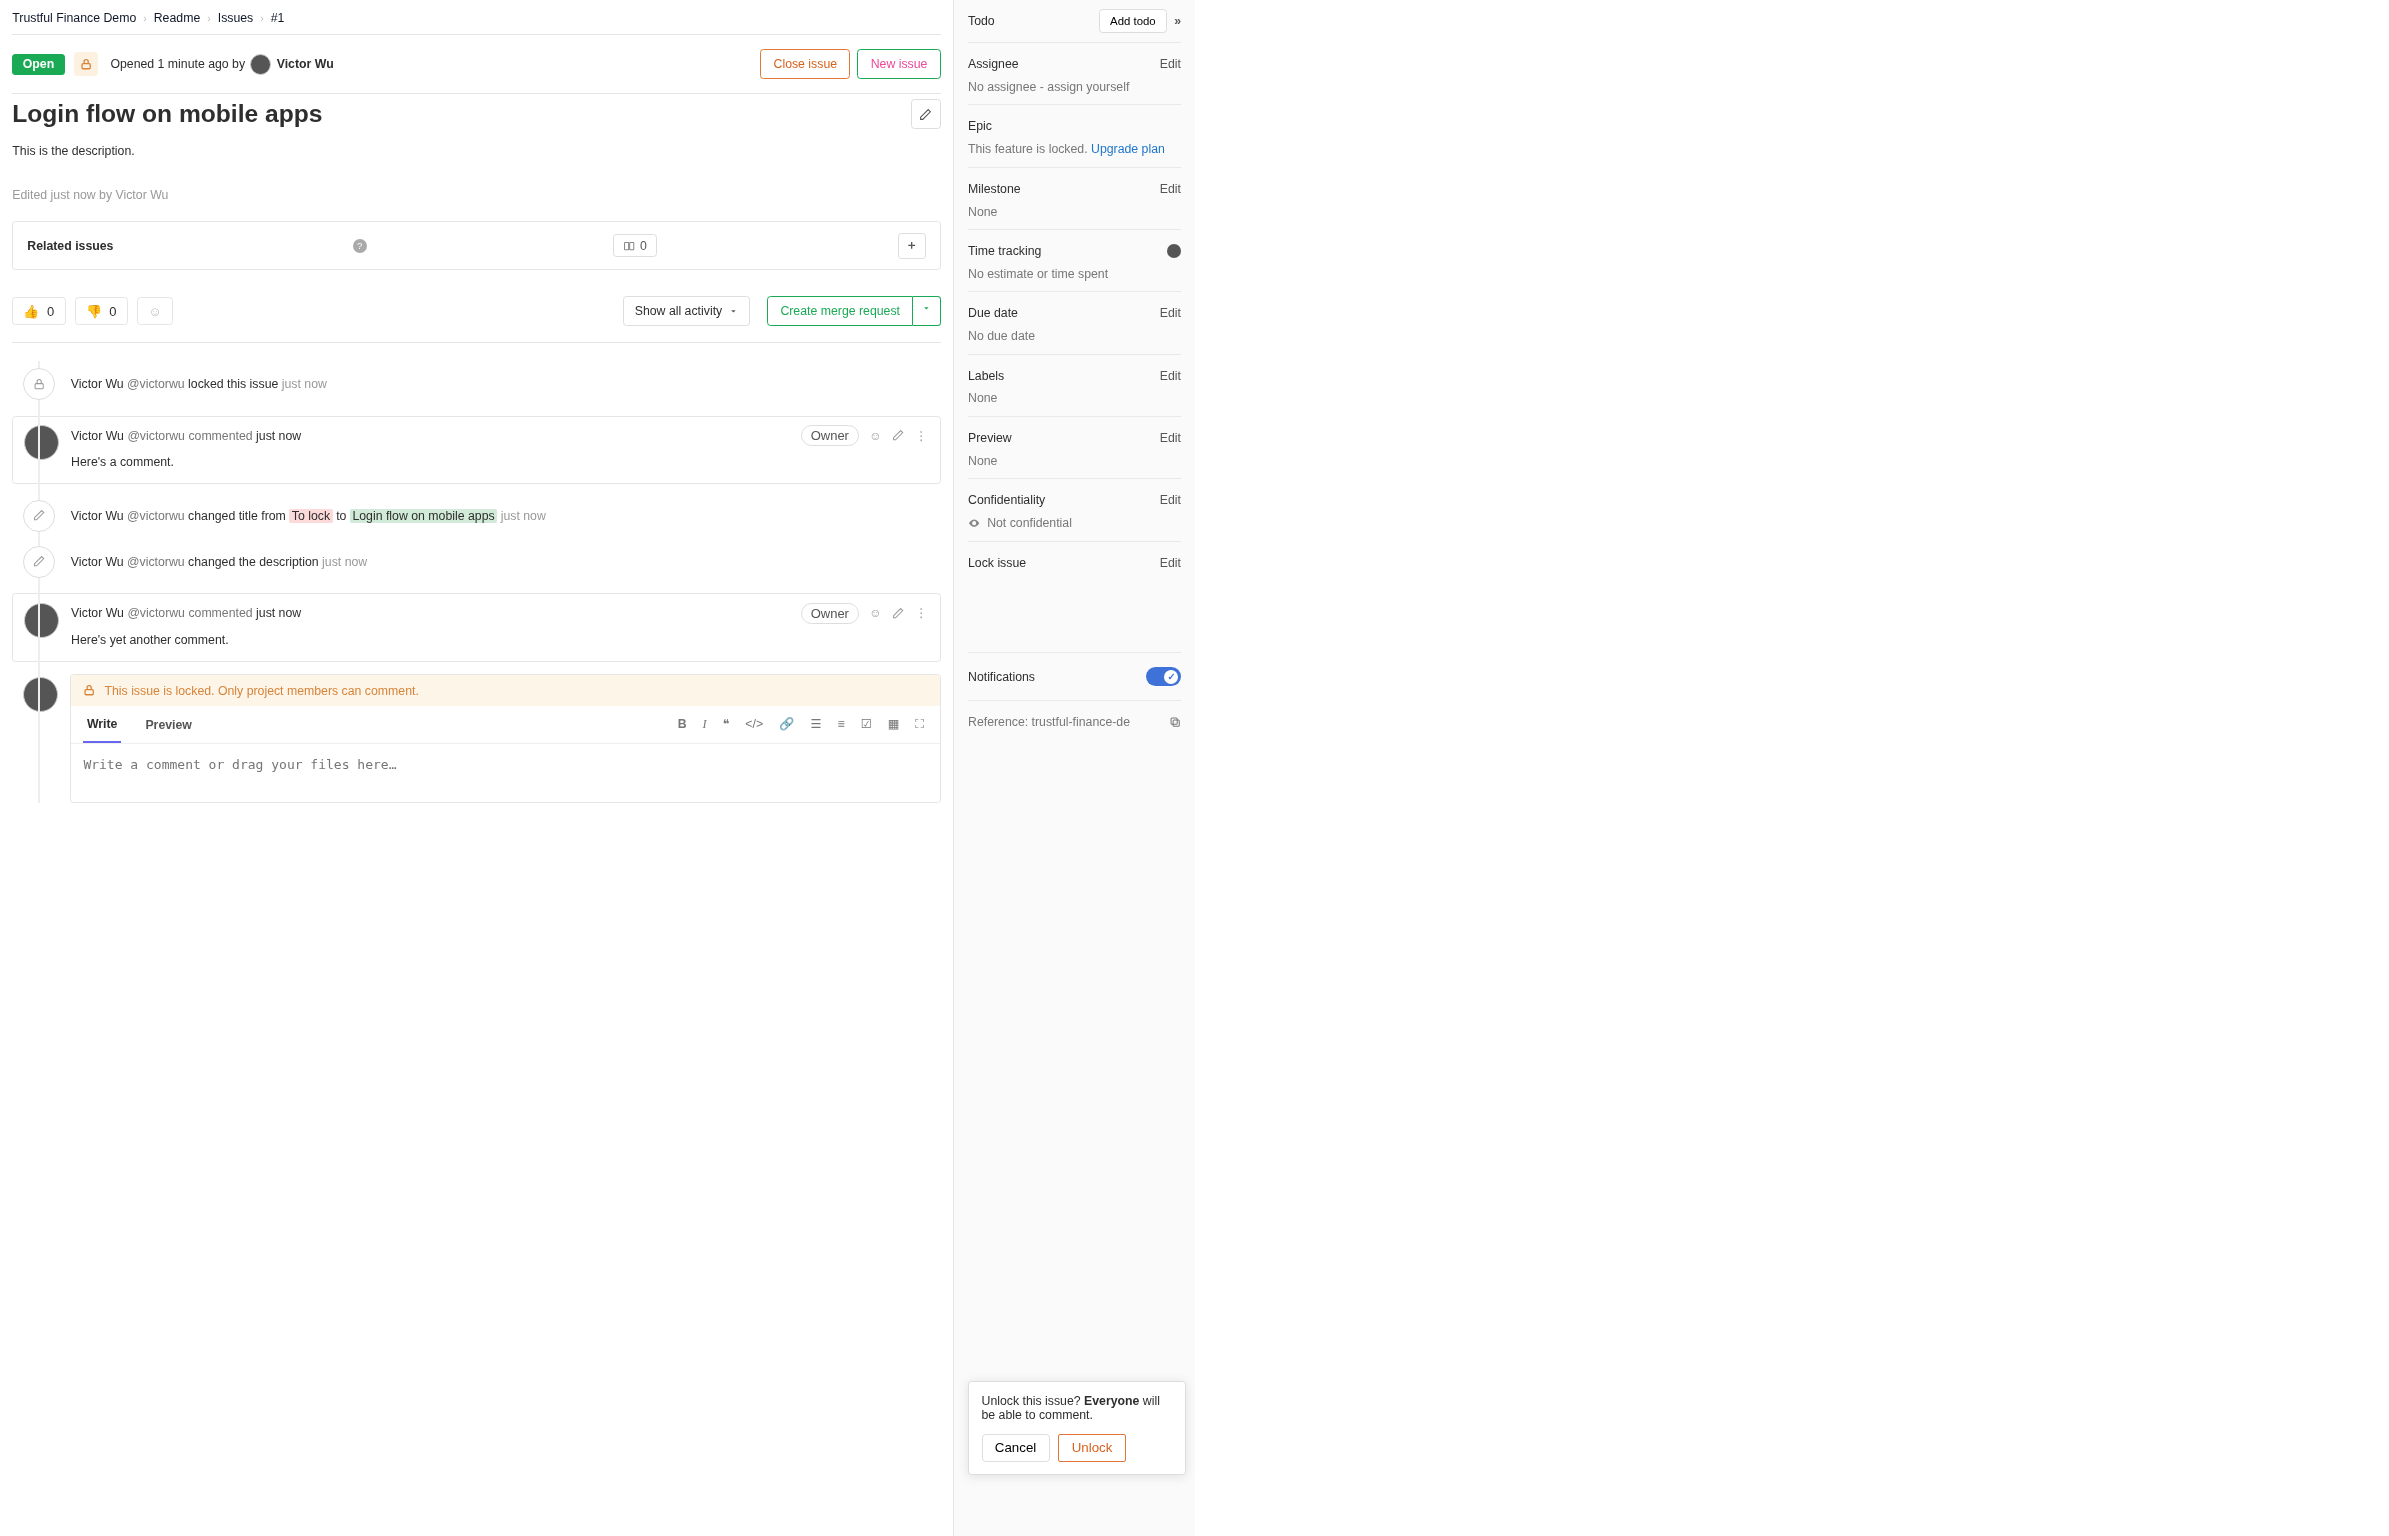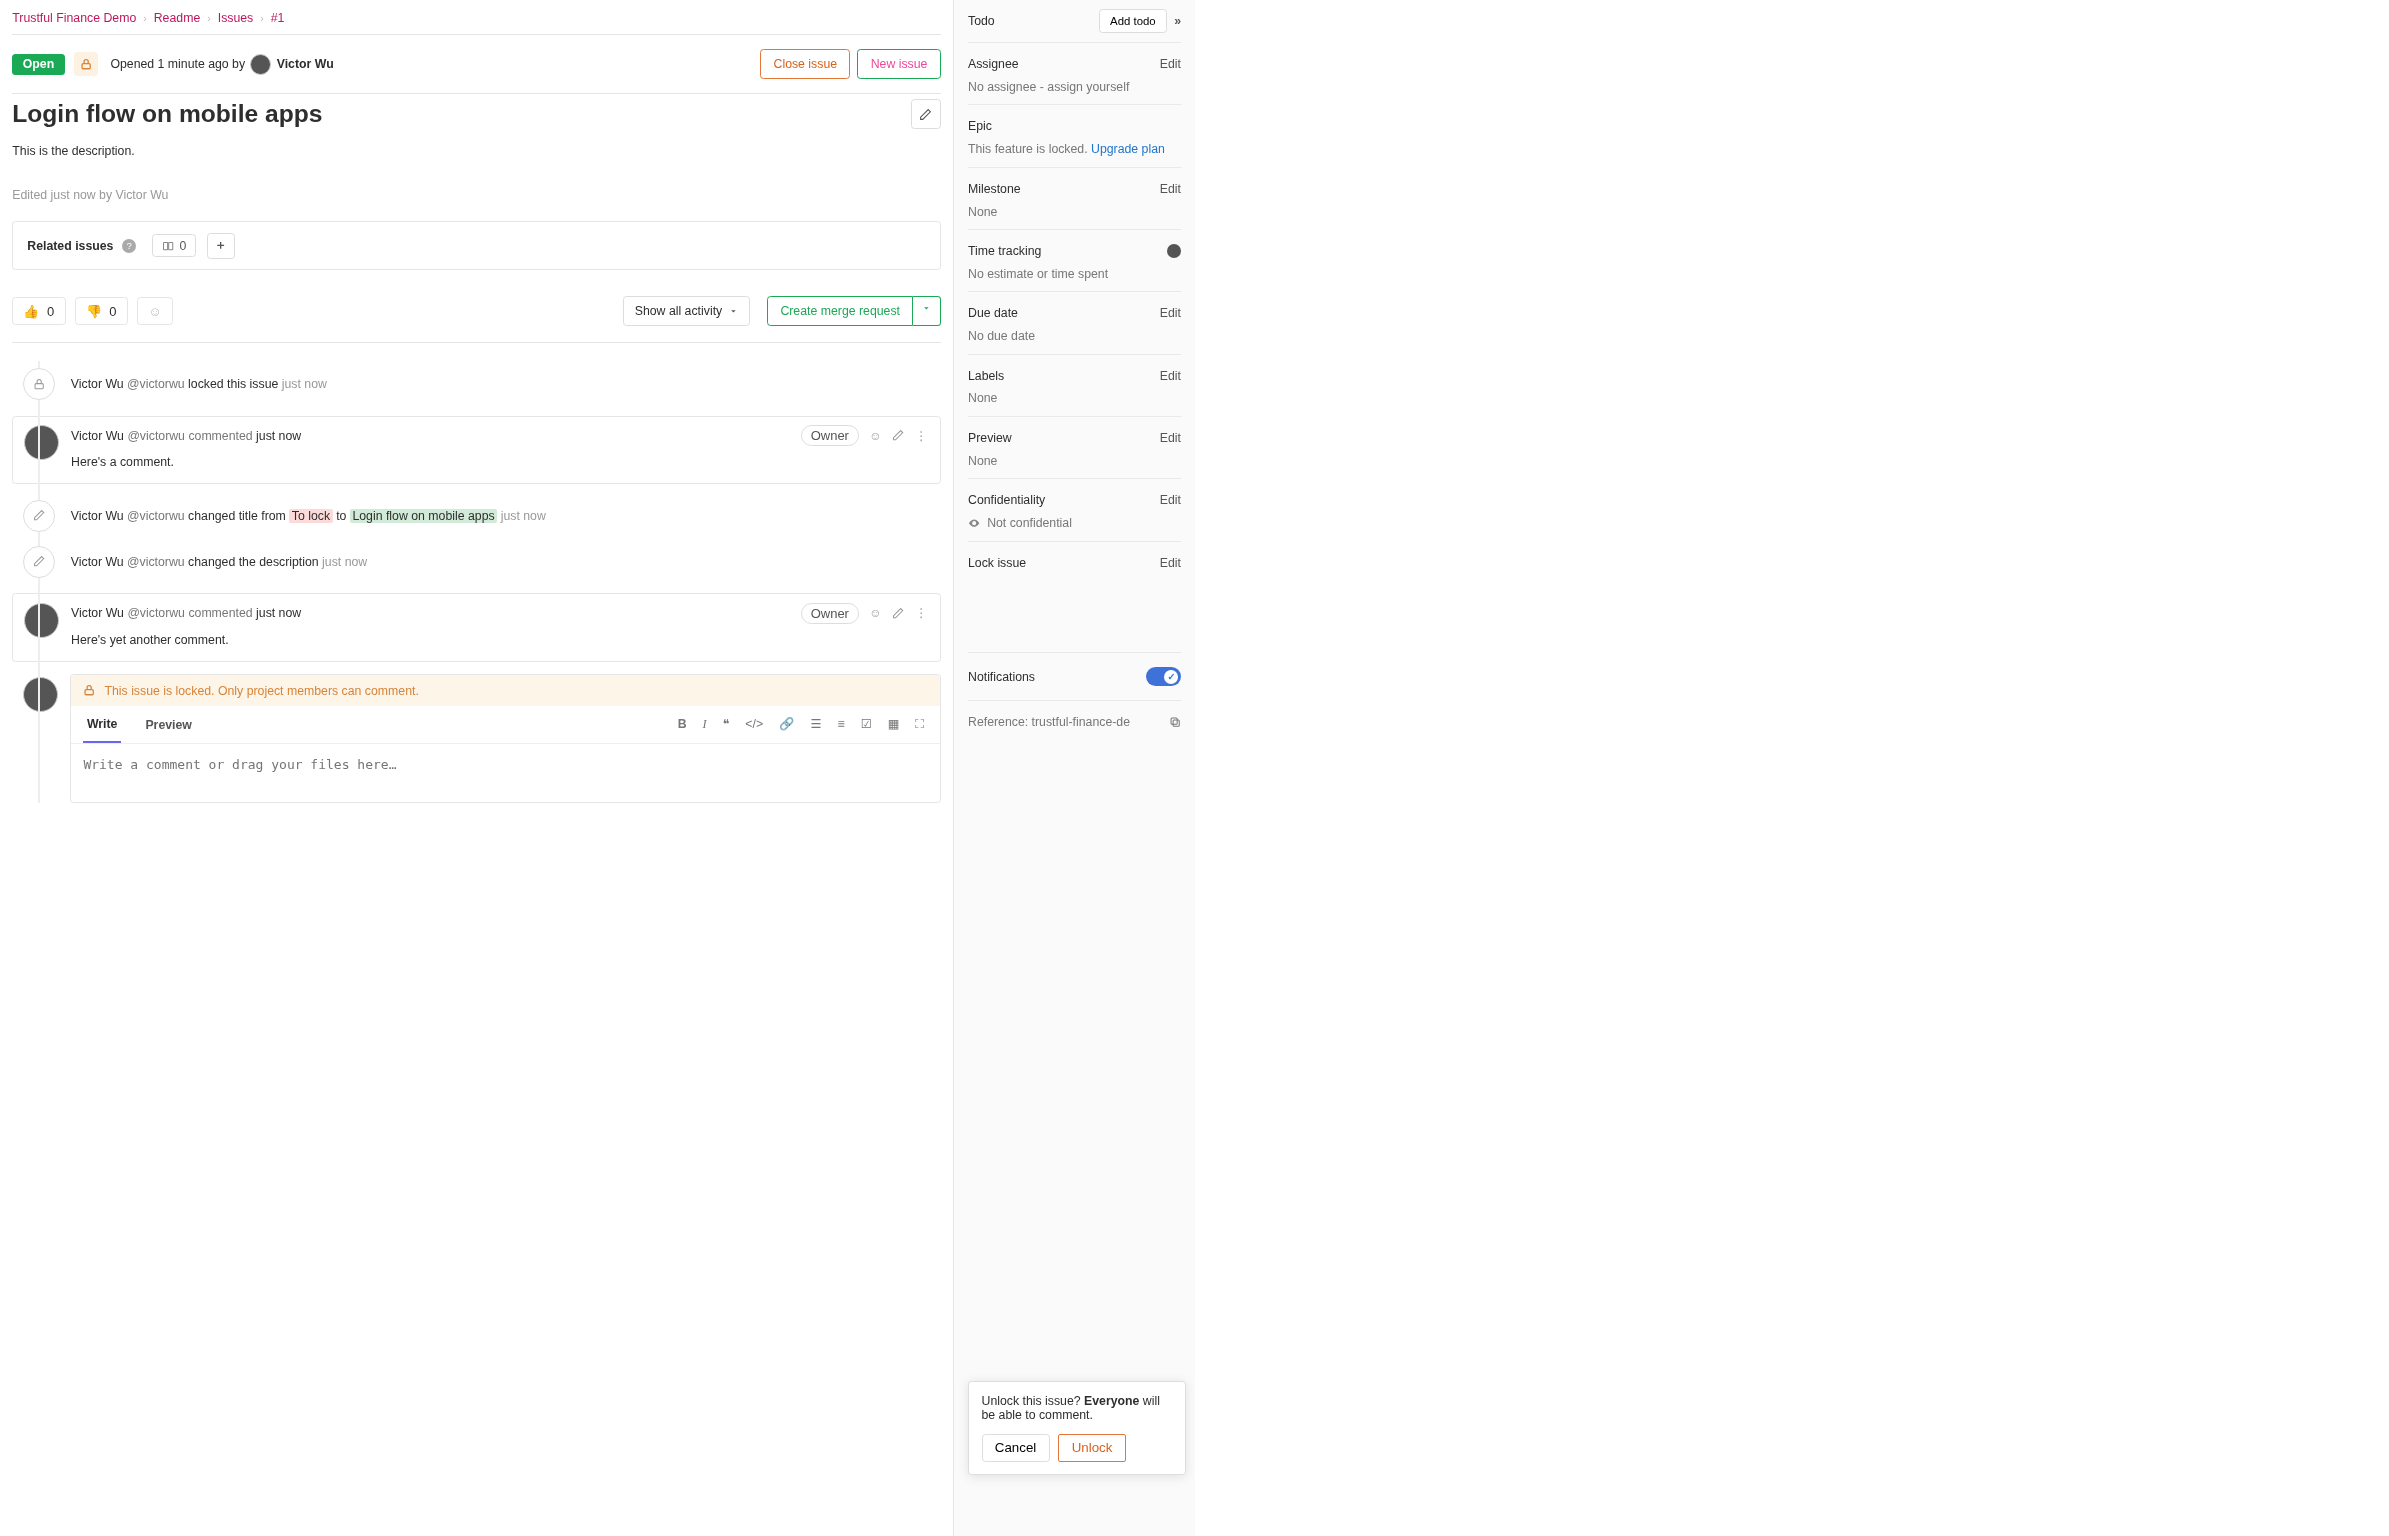--- a/index.html
+++ b/index.html
@@ -13,21 +13,21 @@
     overflow: hidden;
   }
   .main {
     flex: 1;
     padding: 8.8px 12.3px 0 12.3px;
     overflow-y: auto;
     max-width: 953px;
   }
   
   .breadcrumbs { display:flex; align-items:center; gap:7px; font-size:12.3px; color:#707070; padding:2.6px 0 8.8px 0;}
-  .breadcrumbs .crumb { color:#be185d; }
+  .breadcrumbs .crumb { color:#0f172a; }
   .breadcrumbs .sep { color:#bbb; font-size:10.5px;}
   .hr { border-top:0.9px solid #e5e5e5; }
   
   .issue-header { display:flex; align-items:center; padding:14px 0; }
   .badge-open { background:#1aaa55; color:#fff; border-radius:3.5px; padding:3.5px 10.5px; font-weight:600; font-size:12.3px;}
   .lock-badge { background:#fdf1e2; border-radius:3.5px; width:24.6px; height:24.6px; display:flex; align-items:center; justify-content:center; margin-left:8.8px;}
   .lock-badge svg { stroke:#d6843a; }
   .opened-text { margin-left:12.3px; color:#2e2e2e;}
   .avatar { width:21px; height:21px; border-radius:50%; background:#555; display:inline-block; margin:0 5.3px 0 5.3px; vertical-align:middle; border:0.9px solid #ccc;}
   .avatar-lg { width:35px; height:35px; border-radius:50%; background:#555; border:0.9px solid #ccc;}
@@ -36,21 +36,21 @@
   .btn { border:0.9px solid #ddd; background:#fff; border-radius:3.5px; padding:7px 12.3px; font-size:12.3px; cursor:pointer; }
   .btn-warn { border-color:#e27738; color:#d6621e;}
   .btn-success { border-color:#1aaa55; color:#ec4899;}
   .title-row { display:flex; align-items:center; padding:5.3px 0 8.8px 0;}
   .issue-title { font-size:24.6px; font-weight:700; color:#2e2e2e; flex:1;}
   .icon-btn { width:30px; height:30px; border:0.9px solid #ddd; border-radius:3.5px; display:flex; align-items:center; justify-content:center; cursor:pointer; color:#555;}
   .description { padding: 1.8px 0 10.5px 0; line-height:1.9; }
   .description p { margin-bottom:10.5px; }
   .edited-line { color:#999; font-size:12.3px; margin-top:3.5px;}
   
-  .related-box { border:0.9px solid #e5e5e5; border-radius:3.5px; padding:10.5px 14px; margin-top:19.3px; display:flex; align-items:center; gap:8.8px;}
+  .related-box { border:0.9px solid #e5e5e5; border-radius:3.5px; padding:10.5px 14px; margin-top:19.3px; display:flex; align-items:center; gap:8.8px;justify-content:space-between;}
   .related-title { font-weight:600; }
   .related-count-box { border:0.9px solid #ddd; border-radius:3.5px; padding:3.5px 8.8px; display:flex; align-items:center; gap:5.3px; margin-left:7px; color:#555;}
   .plus-btn { border:0.9px solid #ddd; border-radius:3.5px; width:28px; height:26px; display:flex; align-items:center; justify-content:center; font-weight:700; color:#555; cursor:pointer; margin-left:1.8px;}
   .help-circle { width:14px; height:14px; border-radius:50%; background:#aaa; color:#fff; font-size:9.6px; display:inline-flex; align-items:center; justify-content:center;}
   
   .reactions-row { display:flex; align-items:center; margin-top:26px; gap:8.8px;}
   .reaction-btn { border:0.9px solid #e5e5e5; border-radius:3.5px; padding:5.3px 10.5px; display:flex; align-items:center; gap:7px; cursor:pointer; font-size:13px;}
   .activity-filter { margin-left:auto; border:0.9px solid #ddd; border-radius:3.5px; padding:7px 10.5px; display:flex; align-items:center; gap:7px; cursor:pointer;}
   .mr-group { display:flex; margin-left:8.8px;}
   .mr-btn { border:0.9px solid #1aaa55; color:#1aaa55; border-radius:3.5px 0 0 3.5px; padding:7px 12.3px; cursor:pointer;}

